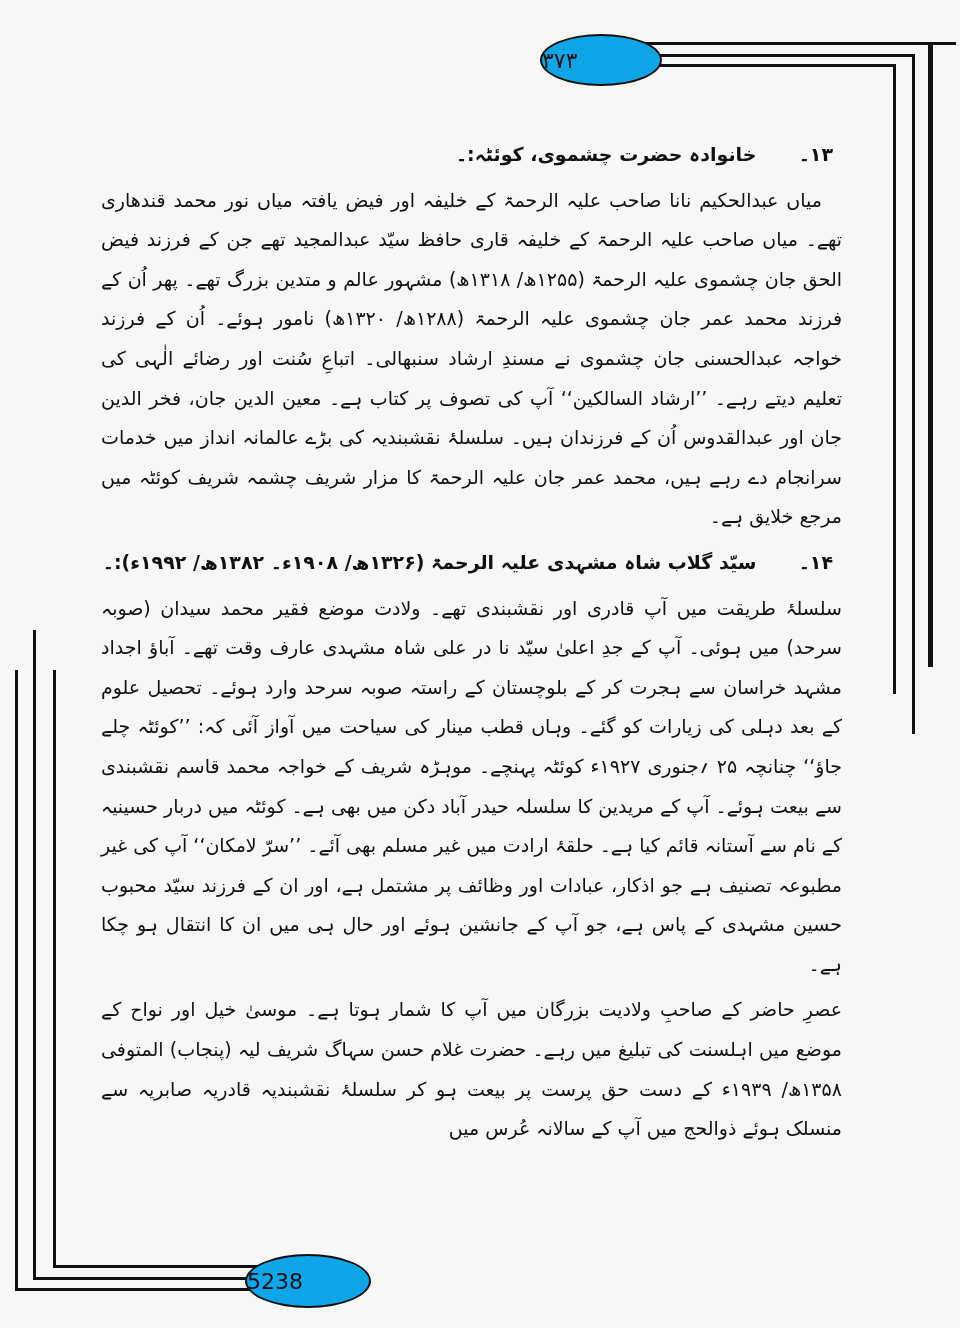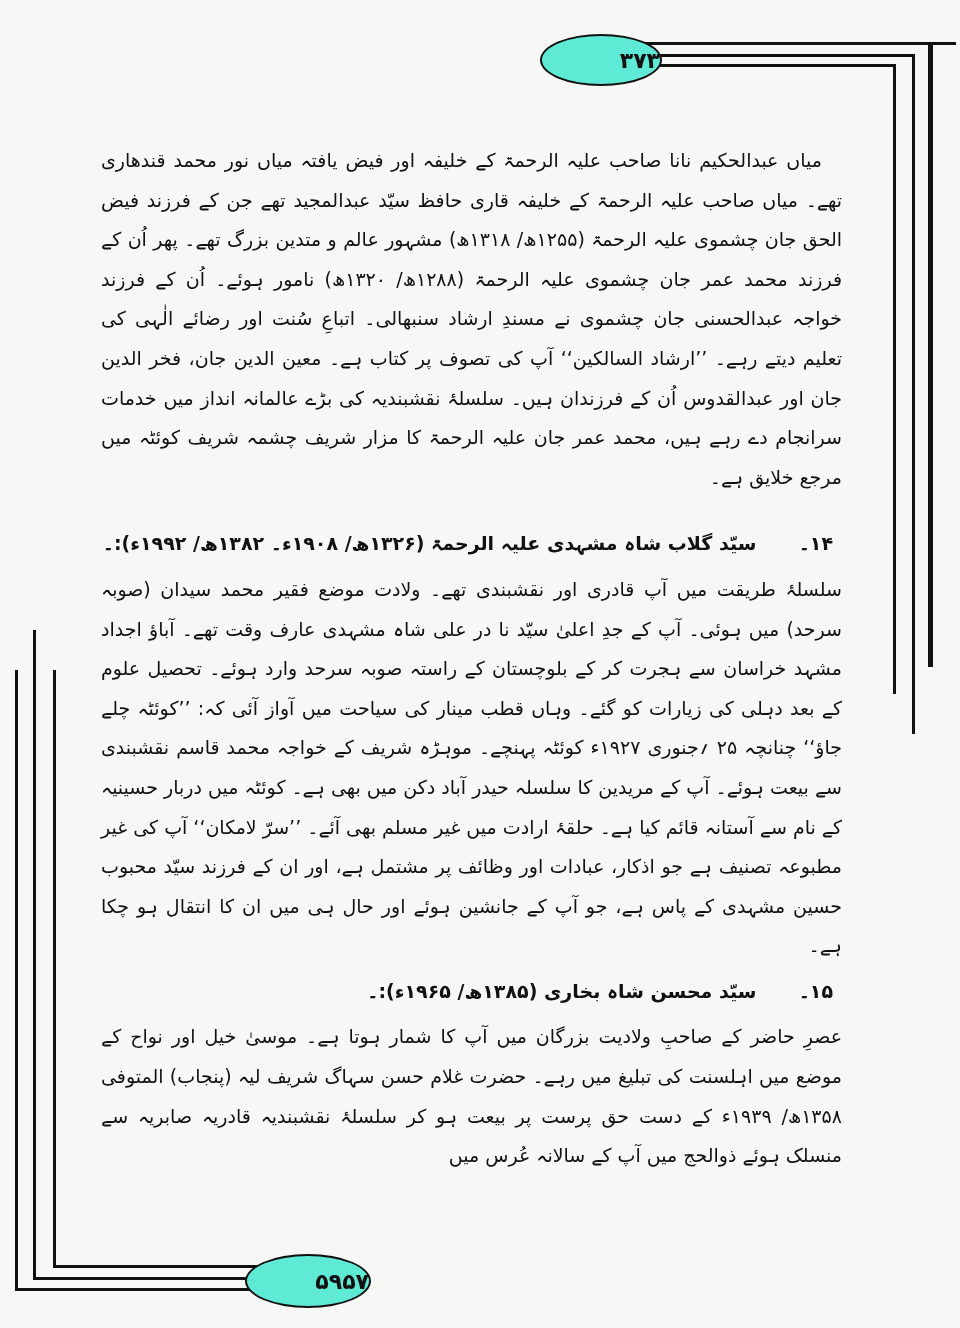--- a/index.html
+++ b/index.html
@@ -6,35 +6,35 @@
   body {
     width:960px; height:1328px; position:relative; overflow:hidden;
     background:#f7f7f5;
     font-family:"DejaVu Sans", sans-serif;
     color:#111;
   }
   
   .fl { position:absolute; background:#111; }
   .page-oval {
     position:absolute; border:2px solid #111; border-radius:50%;
-    background:#5eead4; display:flex; align-items:center; justify-content:flex-start;
-    font-family:"DejaVu Sans", sans-serif; font-weight:bold; font-size:22px;
+    background:#0ea5e9; display:flex; align-items:center; justify-content:flex-end;
+    font-family:"DejaVu Sans", sans-serif; font-weight:normal; font-size:22px;
     direction:rtl;
   }
   .text-area {
     position:absolute; left:95px; right:112px; top:135px;
     direction:rtl; text-align:justify;
     font-family:"DejaVu Sans", sans-serif;
     font-size:19px; line-height:39.6px;
   }
   .heading { font-weight:bold; margin:0; padding-right:15px; }
   .heading .num { display:inline-block; width:70px; }
   .para { margin:6px; text-indent:0; }
   .para.first { text-indent:20px; }
-  .h14 { margin-top:27px; }
+  .h14 { margin-top:6px; }
   .h15 { margin-top:2px; }
 </style>
 </head>
 <body>
 
 <div class="fl" style="left:600px; top:42px; width:356px; height:3px;"></div>
 <div class="fl" style="left:928px; top:42px; width:5px; height:625px;"></div>
 <div class="fl" style="left:600px; top:54px; width:312px; height:3px;"></div>
 <div class="fl" style="left:912px; top:54px; width:3px; height:680px;"></div>
 <div class="fl" style="left:600px; top:64px; width:294px; height:3px;"></div>
@@ -45,30 +45,30 @@
 </div>
 
 <div class="fl" style="left:15px; top:670px; width:3px; height:620px;"></div>
 <div class="fl" style="left:15px; top:1288px; width:245px; height:3px;"></div>
 <div class="fl" style="left:33px; top:630px; width:3px; height:647px;"></div>
 <div class="fl" style="left:33px; top:1277px; width:227px; height:3px;"></div>
 <div class="fl" style="left:53px; top:670px; width:3px; height:595px;"></div>
 <div class="fl" style="left:53px; top:1265px; width:207px; height:3px;"></div>
 
 <div class="page-oval" style="left:245px; top:1254px; width:122px; height:50px;">
-  <span>۵۹۵۷</span>
+  <span>5238</span>
 </div>
 
 <div class="text-area">
+  <p class="heading">
+    <span class="num">۱۳۔</span>
+    <span>خانوادہ حضرت چشموی، کوئٹہ:۔</span>
+  </p>
   <p class="para first">میاں عبدالحکیم نانا صاحب علیہ الرحمۃ کے خلیفہ اور فیض یافتہ میاں نور محمد قندھاری تھے۔ میاں صاحب علیہ الرحمۃ کے خلیفہ قاری حافظ سیّد عبدالمجید تھے جن کے فرزند فیض الحق جان چشموی علیہ الرحمۃ (۱۲۵۵ھ/ ۱۳۱۸ھ) مشہور عالم و متدین بزرگ تھے۔ پھر اُن کے فرزند محمد عمر جان چشموی علیہ الرحمۃ (۱۲۸۸ھ/ ۱۳۲۰ھ) نامور ہوئے۔ اُن کے فرزند خواجہ عبدالحسنی جان چشموی نے مسندِ ارشاد سنبھالی۔ اتباعِ سُنت اور رضائے الٰہی کی تعلیم دیتے رہے۔ ’’ارشاد السالکین‘‘ آپ کی تصوف پر کتاب ہے۔ معین الدین جان، فخر الدین جان اور عبدالقدوس اُن کے فرزندان ہیں۔ سلسلۂ نقشبندیہ کی بڑے عالمانہ انداز میں خدمات سرانجام دے رہے ہیں، محمد عمر جان علیہ الرحمۃ کا مزار شریف چشمہ شریف کوئٹہ میں مرجع خلایق ہے۔</p>
 
   <p class="heading h14">
     <span class="num">۱۴۔</span>
     <span>سیّد گلاب شاہ مشہدی علیہ الرحمۃ (۱۳۲۶ھ/ ۱۹۰۸ء۔ ۱۳۸۲ھ/ ۱۹۹۲ء):۔</span>
   </p>
   <p class="para">سلسلۂ طریقت میں آپ قادری اور نقشبندی تھے۔ ولادت موضع فقیر محمد سیدان (صوبہ سرحد) میں ہوئی۔ آپ کے جدِ اعلیٰ سیّد نا در علی شاہ مشہدی عارف وقت تھے۔ آباؤ اجداد مشہد خراسان سے ہجرت کر کے بلوچستان کے راستہ صوبہ سرحد وارد ہوئے۔ تحصیل علوم کے بعد دہلی کی زیارات کو گئے۔ وہاں قطب مینار کی سیاحت میں آواز آئی کہ: ’’کوئٹہ چلے جاؤ‘‘ چنانچہ ۲۵ ؍جنوری ۱۹۲۷ء کوئٹہ پہنچے۔ موہڑہ شریف کے خواجہ محمد قاسم نقشبندی سے بیعت ہوئے۔ آپ کے مریدین کا سلسلہ حیدر آباد دکن میں بھی ہے۔ کوئٹہ میں دربار حسینیہ کے نام سے آستانہ قائم کیا ہے۔ حلقۂ ارادت میں غیر مسلم بھی آئے۔ ’’سرّ لامکان‘‘ آپ کی غیر مطبوعہ تصنیف ہے جو اذکار، عبادات اور وظائف پر مشتمل ہے، اور ان کے فرزند سیّد محبوب حسین مشہدی کے پاس ہے، جو آپ کے جانشین ہوئے اور حال ہی میں ان کا انتقال ہو چکا ہے۔</p>
 
-  <p class="heading h15">
-    <span class="num">۱۵۔</span>
-    <span>سیّد محسن شاہ بخاری (۱۳۸۵ھ/ ۱۹۶۵ء):۔</span>
-  </p>
   <p class="para">عصرِ حاضر کے صاحبِ ولادیت بزرگان میں آپ کا شمار ہوتا ہے۔ موسیٰ خیل اور نواح کے موضع میں اہلسنت کی تبلیغ میں رہے۔ حضرت غلام حسن سہاگ شریف لیہ (پنجاب) المتوفی ۱۳۵۸ھ/ ۱۹۳۹ء کے دست حق پرست پر بیعت ہو کر سلسلۂ نقشبندیہ قادریہ صابریہ سے منسلک ہوئے ذوالحج میں آپ کے سالانہ عُرس میں</p>
 </div>
 
 </body></html>

